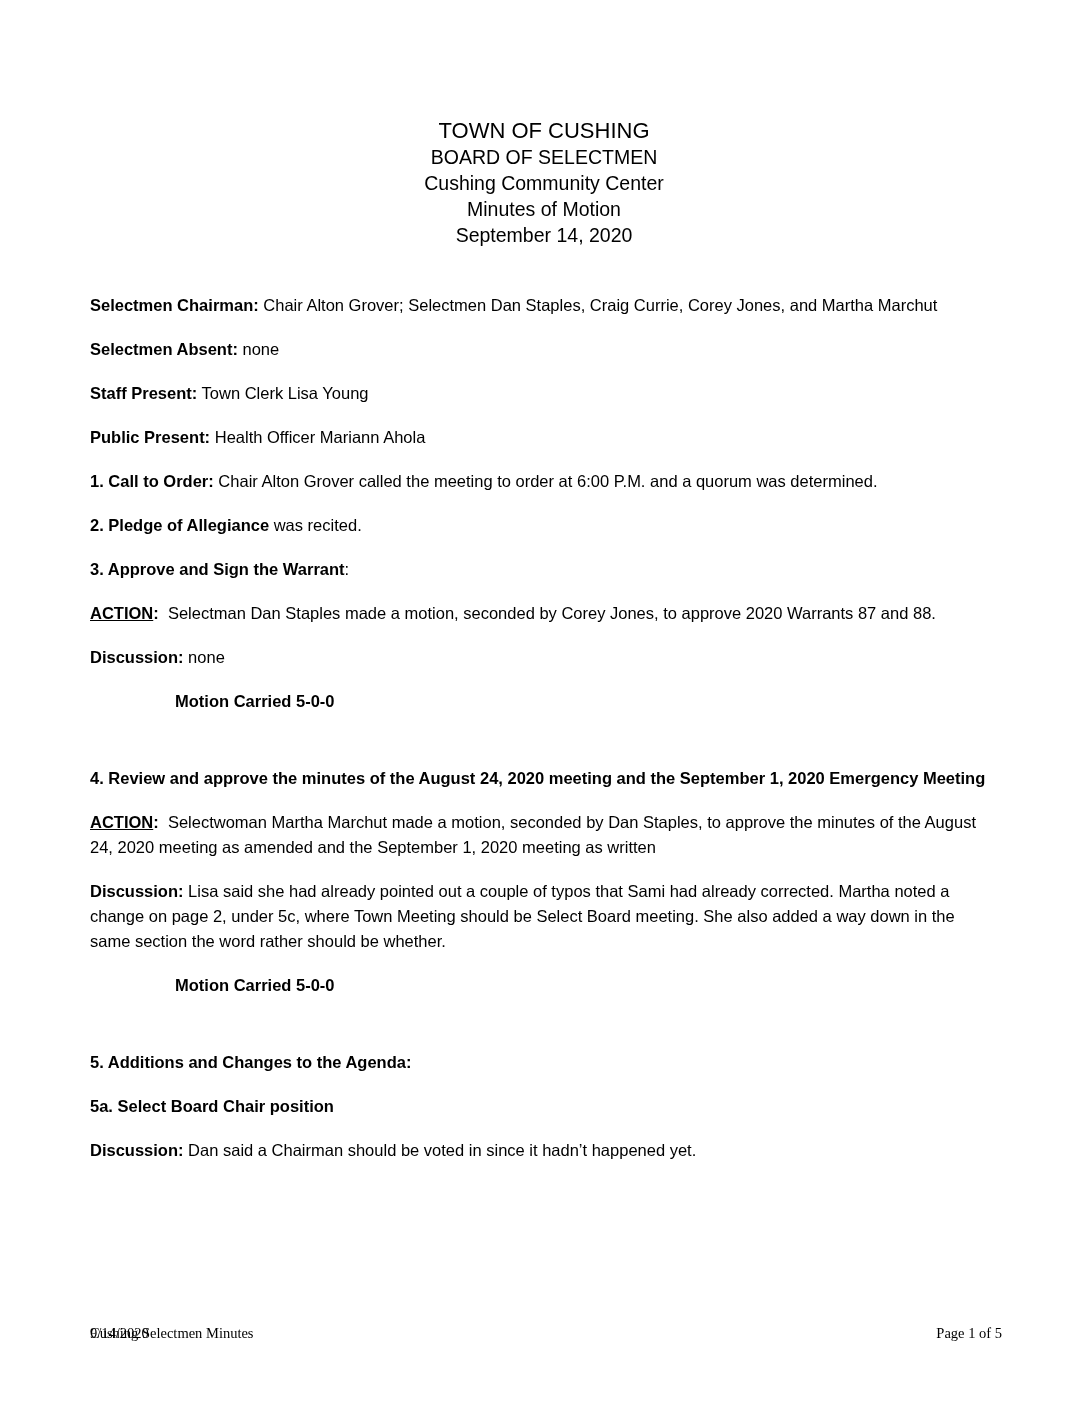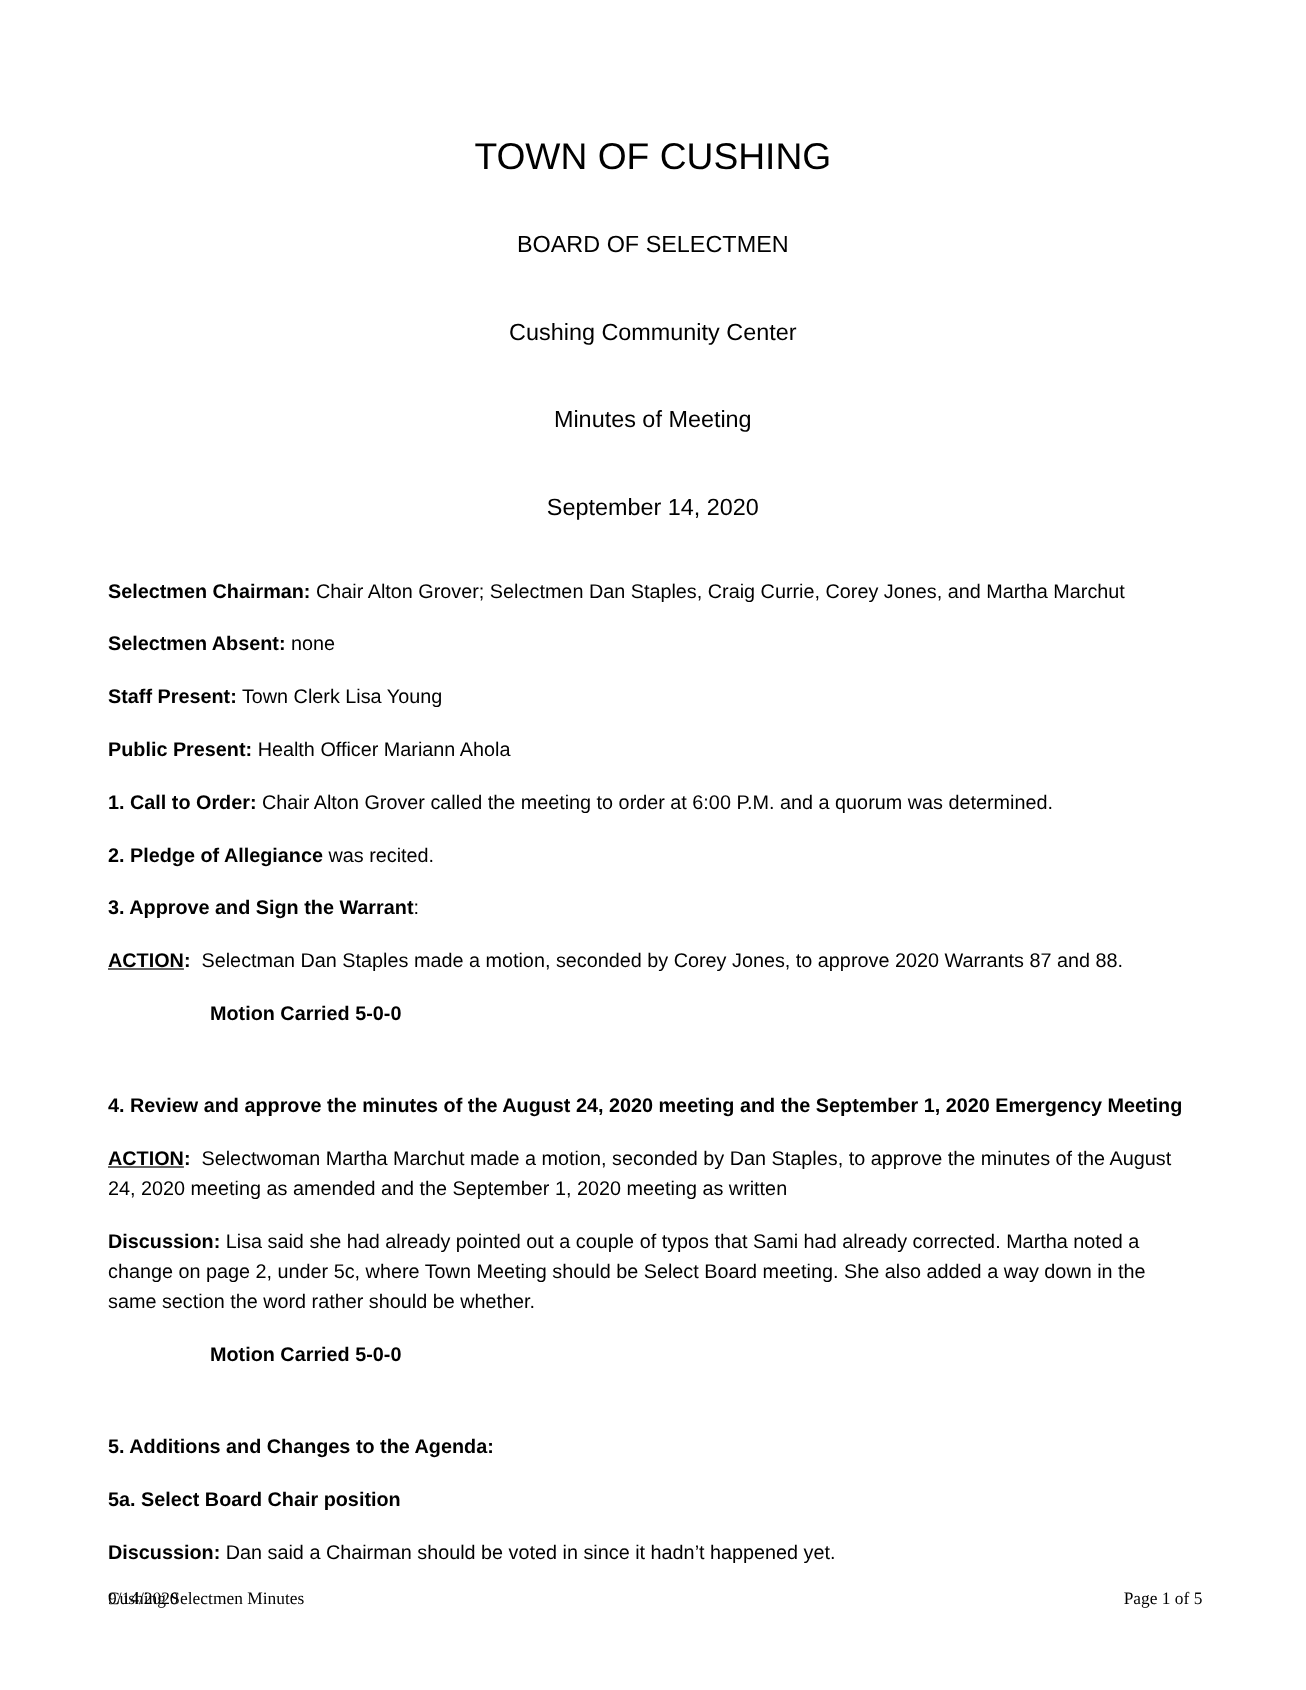--- a/index.html
+++ b/index.html
@@ -14,27 +14,26 @@
     background: #ffffff;
     color: #000000;
     font-family: "Liberation Sans", sans-serif;
     overflow: hidden;
   }
   .title-block {
     padding-top: 117px;
     text-align: center;
   }
   .title-line-1 {
-    font-size: 31px;
+    font-size: 22px;
     line-height: 27px;
   }
   .title-line {
     font-size: 19.5px;
     line-height: 26px;
-    margin-top: 47px;
   }
   .content {
     margin: 0 86px 0 90px;
     width: 908px;
     padding-top: 26px;
     font-size: 16.5px;
     line-height: 25px;
   }
   .content p {
     margin: 19px 0 0 0;
@@ -88,21 +87,21 @@
 </style>
 </head>
 <body>
 
 <div class="page">
 
   <header class="title-block">
     <div class="title-line-1">TOWN OF CUSHING</div>
     <div class="title-line">BOARD OF SELECTMEN</div>
     <div class="title-line">Cushing Community Center</div>
-    <div class="title-line">Minutes of Meeting</div>
+    <div class="title-line">Minutes of Motion</div>
     <div class="title-line">September 14, 2020</div>
   </header>
 
   <main class="content">
 
     <p><span class="lead">Selectmen Chairman:</span><span> Chair Alton Grover; Selectmen Dan Staples, Craig Currie, Corey Jones, and Martha Marchut</span></p>
 
     <p><span class="lead">Selectmen Absent:</span><span> none</span></p>
 
     <p><span class="lead">Staff Present:</span><span> Town Clerk Lisa Young</span></p>
@@ -110,20 +109,21 @@
     <p><span class="lead">Public Present:</span><span> Health Officer Mariann Ahola</span></p>
 
     <p><span class="lead">1. Call to Order:</span><span> Chair Alton Grover called the meeting to order at 6:00 P.M. and a quorum was determined.</span></p>
 
     <p><span class="lead">2. Pledge of Allegiance</span><span> was recited.</span></p>
 
     <p><span class="lead">3. Approve and Sign the Warrant</span><span>:</span></p>
 
     <p><span class="action-lead"><u>ACTION</u><span>:</span></span><span> &nbsp;Selectman Dan Staples made a motion, seconded by Corey Jones, to approve 2020 Warrants 87 and 88.</span></p>
 
+    <p><span class="lead">Discussion:</span><span> none</span></p>
 
     <p class="motion">Motion Carried 5-0-0</p>
 
     <p class="heading section-break">4. Review and approve the minutes of the August 24, 2020 meeting and the September 1, 2020 Emergency Meeting</p>
 
     <p><span class="action-lead"><u>ACTION</u><span>:</span></span><span> &nbsp;Selectwoman Martha Marchut made a motion, seconded by Dan Staples, to approve the minutes of the August 24, 2020 meeting as amended and the September 1, 2020 meeting as written</span></p>
 
     <p><span class="lead">Discussion:</span><span> Lisa said she had already pointed out a couple of typos that Sami had already corrected. Martha noted a change on page 2, under 5c, where Town Meeting should be Select Board meeting. She also added a way down in the same section the word rather should be whether.</span></p>
 
     <p class="motion">Motion Carried 5-0-0</p>

